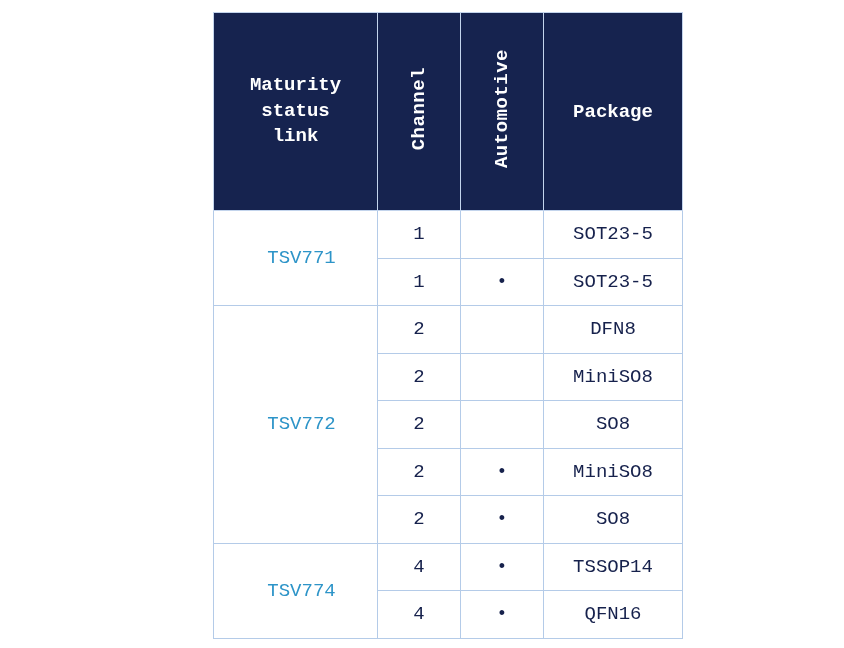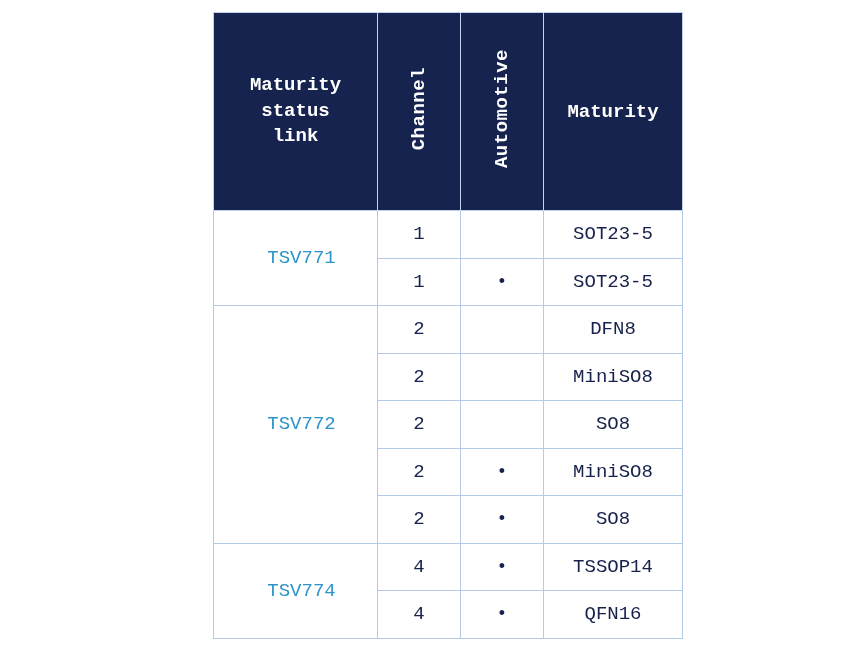--- a/index.html
+++ b/index.html
@@ -48,21 +48,21 @@
         <th>
           <span class="wrap-label">Maturity status link</span>
         </th>
         <th>
           <span class="vert">Channel</span>
         </th>
         <th>
           <span class="vert">Automotive</span>
         </th>
         <th>
-          <span>Maturity</span>
+          <span>Package</span>
         </th>
       </tr>
     </thead>
     <tbody>
       <tr>
         <td class="part-cell" rowspan="2">
           <a class="part-link">TSV771</a>
         </td>
         <td>1</td>
         <td class="auto-cell"></td>

